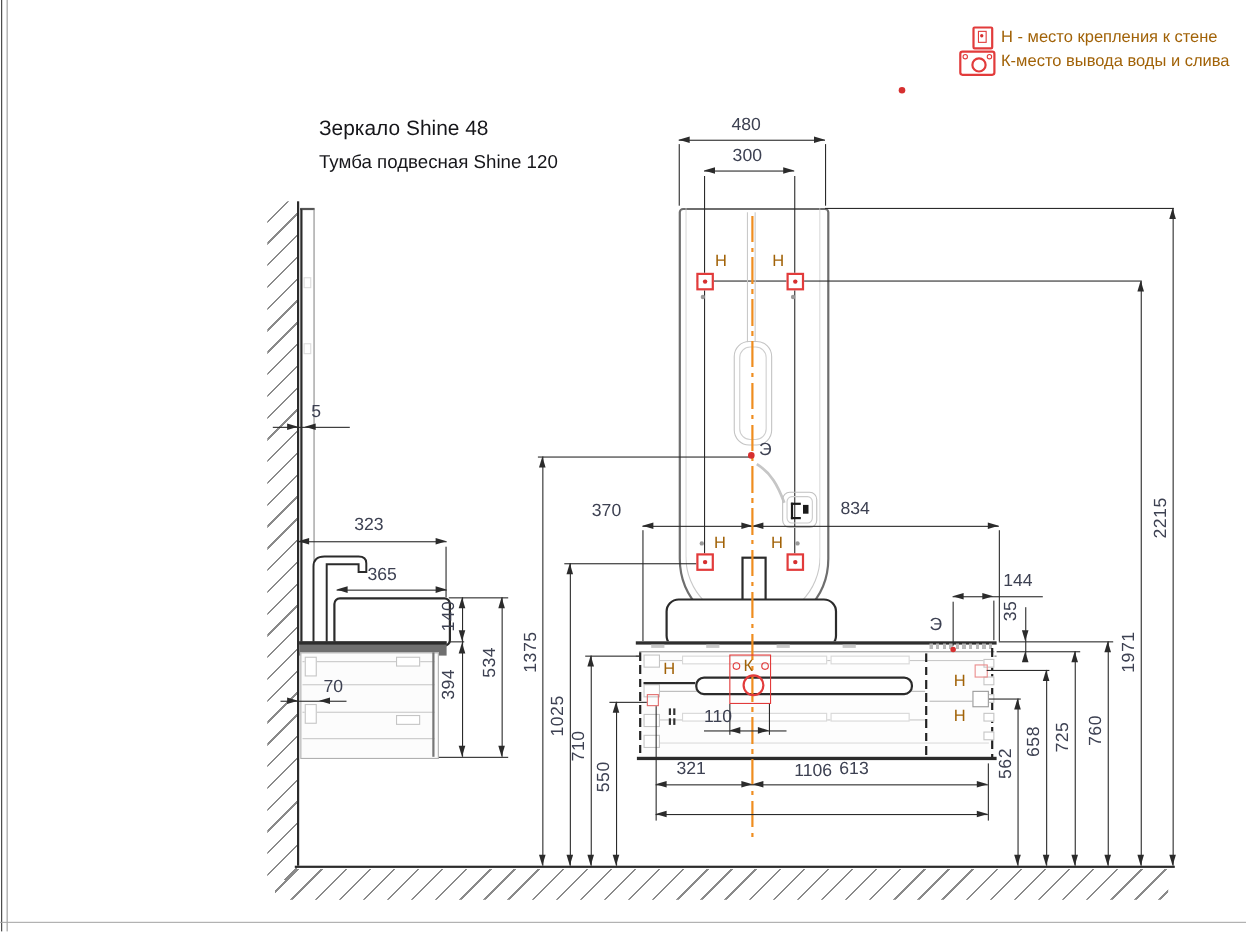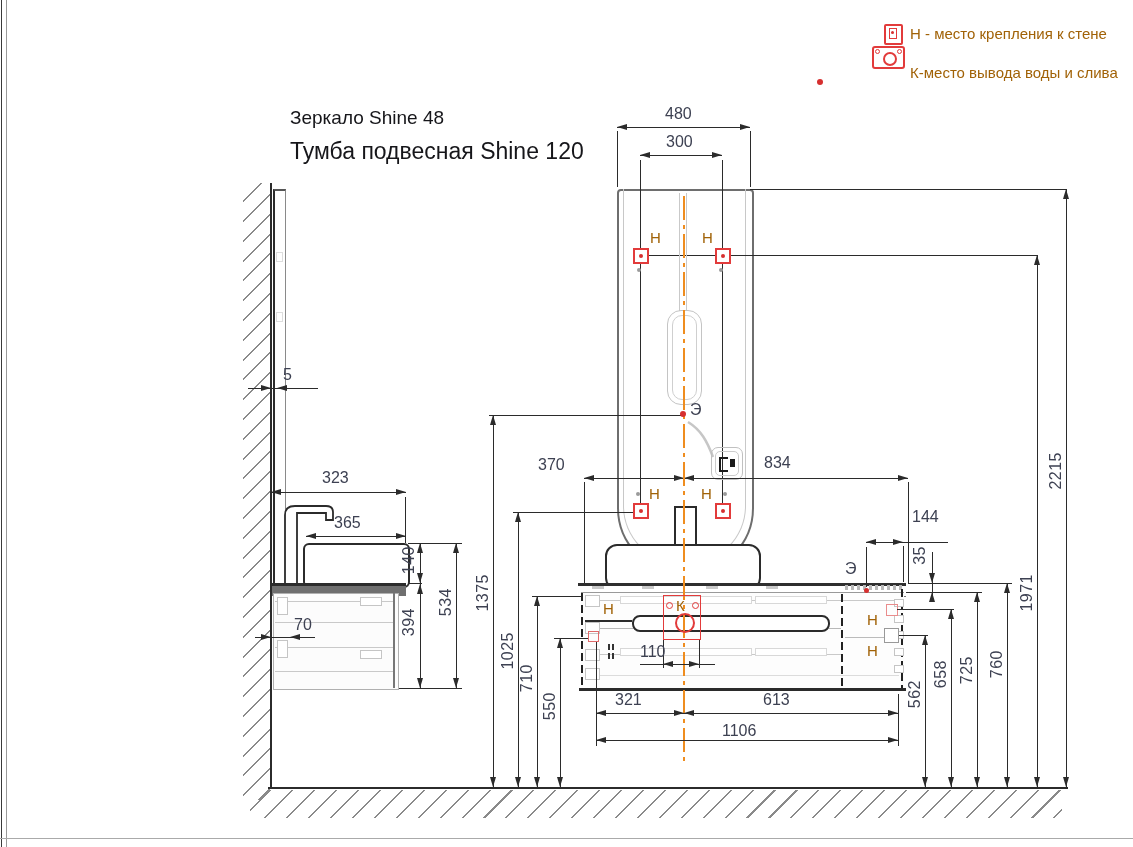--- a/index.html
+++ b/index.html
@@ -29,33 +29,33 @@
 </head>
 <body>
 
 <div id="sheet">
 
   <div class="ln" style="left:1px;top:0;width:1px;height:847px;background:#3a3a3a;"></div>
   <div class="ln" style="left:6px;top:0;width:1px;height:847px;background:#9a9a9a;"></div>
   <div class="ln" style="left:0;top:838px;width:1133px;height:1px;background:#aaa;"></div>
 
   <div class="lab" style="left:290px;top:107px;font-size:19px;color:#16161a;">Зеркало Shine 48</div>
-  <div class="lab" style="left:290px;top:138px;font-size:23px;color:#16161a;">Тумба подвесная Shine 120</div>
+  <div class="lab" style="left:290px;top:138px;font-size:17px;color:#16161a;">Тумба подвесная Shine 120</div>
 
   <div style="position:absolute;left:884px;top:24px;width:15px;height:17px;border:2px solid #e23b3b;border-radius:2px;">
     <div style="position:absolute;left:3px;top:2px;width:6px;height:9px;border:1px solid #e23b3b;"></div>
     <div class="reddot" style="left:5px;top:5px;width:3px;height:3px;"></div>
   </div>
   <div class="mlab" style="left:910px;top:25px;">Н - место крепления к стене</div>
   <div style="position:absolute;left:872px;top:46px;width:29px;height:19px;border:2px solid #e23b3b;border-radius:3px;">
     <div style="position:absolute;left:9px;top:4px;width:10px;height:10px;border:2px solid #e23b3b;border-radius:50%;"></div>
     <div style="position:absolute;left:1px;top:1px;width:3px;height:3px;border:1px solid #e23b3b;border-radius:50%;"></div>
     <div style="position:absolute;right:1px;top:1px;width:3px;height:3px;border:1px solid #e23b3b;border-radius:50%;"></div>
   </div>
-  <div class="mlab" style="left:910px;top:47px;margin-top:17px;">К-место вывода воды и слива</div>
+  <div class="mlab" style="left:910px;top:47px;">К-место вывода воды и слива</div>
   <div class="reddot" style="left:817px;top:79px;width:6px;height:6px;"></div>
 
   <div class="hatch-wall" style="left:243px;top:183px;width:27px;height:617px;"></div>
   <div class="ln" style="left:270px;top:183px;width:2px;height:604px;"></div>
   <div class="ln" style="left:268px;top:787px;width:800px;height:2px;"></div>
   <div class="hatch-floor" style="left:250px;top:790px;width:812px;height:28px;"></div>
 
   <div style="position:absolute;left:273px;top:189px;width:10px;height:394px;background:#fff;border-left:2px solid #2b2b2b;border-right:1px solid #8a8a8a;border-top:2px solid #555;"></div>
   <div class="gbox" style="left:276px;top:252px;width:5px;height:8px;border-color:#ddd;"></div>
   <div class="gbox" style="left:276px;top:312px;width:5px;height:8px;border-color:#ddd;"></div>
@@ -231,21 +231,21 @@
   <div style="position:absolute;left:886px;top:604px;width:10px;height:10px;border:1.5px solid #ea8c8c;"></div>
   <div style="position:absolute;left:884px;top:628px;width:13px;height:13px;border:1px solid #999;background:#fff;"></div>
   <div class="mlab" style="left:867px;top:611px;">Н</div>
   <div class="mlab" style="left:867px;top:642px;">Н</div>
 
   <div class="reddot" style="left:864px;top:588px;width:5px;height:5px;"></div>
   <div class="lab" style="left:845px;top:560px;">Э</div>
   <div class="ln" style="left:866px;top:542px;width:82px;height:1px;"></div>
   <div class="ar ar-l" style="left:866px;top:539px;"></div>
   <div class="ar ar-r" style="left:893px;top:539px;"></div>
-  <div class="lab" style="left:912px;top:508px;">144</div>
+  <div class="lab" style="left:912px;top:520px;">144</div>
   <div class="ln" style="left:866px;top:547px;width:1px;height:40px;"></div>
   <div class="ln" style="left:903px;top:546px;width:1px;height:36px;"></div>
 
   <div class="ln" style="left:908px;top:583px;width:104px;height:1px;"></div>
   <div class="ln" style="left:906px;top:592px;width:76px;height:1px;"></div>
   <div class="ln" style="left:932px;top:552px;width:1px;height:45px;"></div>
   <div class="ar ar-d" style="left:929px;top:573px;"></div>
   <div class="ar ar-u" style="left:929px;top:592px;"></div>
   <div class="vlab" style="left:911px;top:546px;">35</div>
 
@@ -307,15 +307,15 @@
   <div class="ln" style="left:596px;top:713px;width:302px;height:1px;"></div>
   <div class="ar ar-l" style="left:596px;top:710px;"></div>
   <div class="ar ar-r" style="left:888px;top:710px;"></div>
   <div class="ar ar-r" style="left:674px;top:710px;"></div>
   <div class="ar ar-l" style="left:684px;top:710px;"></div>
   <div class="lab" style="left:615px;top:691px;">321</div>
   <div class="lab" style="left:763px;top:691px;">613</div>
   <div class="ln" style="left:596px;top:740px;width:302px;height:1px;"></div>
   <div class="ar ar-l" style="left:596px;top:737px;"></div>
   <div class="ar ar-r" style="left:888px;top:737px;"></div>
-  <div class="lab" style="left:722px;top:722px;">1106</div>
+  <div class="lab" style="left:722px;top:692px;">1106</div>
 
 </div>
 
 </body></html>

